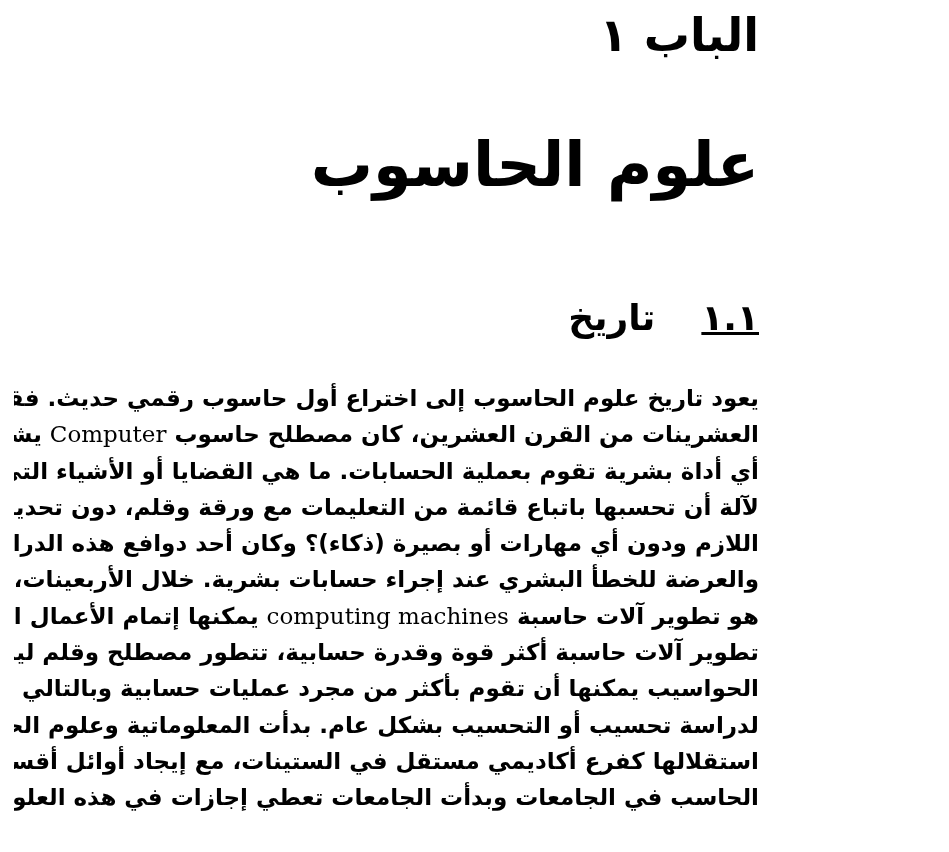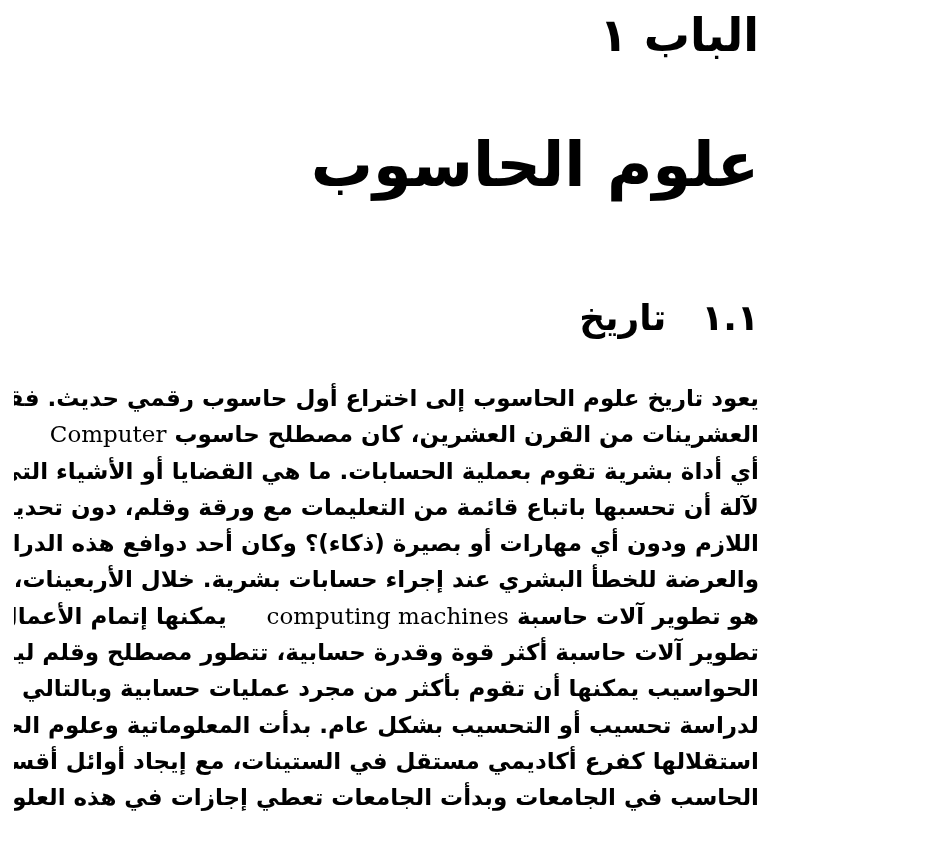--- a/index.html
+++ b/index.html
@@ -48,21 +48,22 @@
       top: 296px;
       font-size: 36px;
       font-weight: bold;
       line-height: 1.2;
       white-space: nowrap;
       display: flex;
       flex-direction: row;
       align-items: baseline;
     }
     .section-number {
-      margin-left: 35px;
+      margin-left: 46px;
+      text-decoration: underline;
     }
     .body-text {
       position: absolute;
       right: 14px;
       left: 14px;
       top: 380px;
     }
     .line {
       display: block;
       height: 36.3px;
@@ -75,21 +76,20 @@
       overflow: hidden;
     }
     .line.last {
       text-align-last: right;
     }
     .latin {
       font-family: "DejaVu Serif", serif;
       font-weight: normal;
       direction: ltr;
       unicode-bidi: embed;
-      margin-left: 32px;
     }
     .ornament {
       color: #333333;
       font-weight: normal;
     }
   </style>
 </head>
 <body>
 
 <div class="page">

